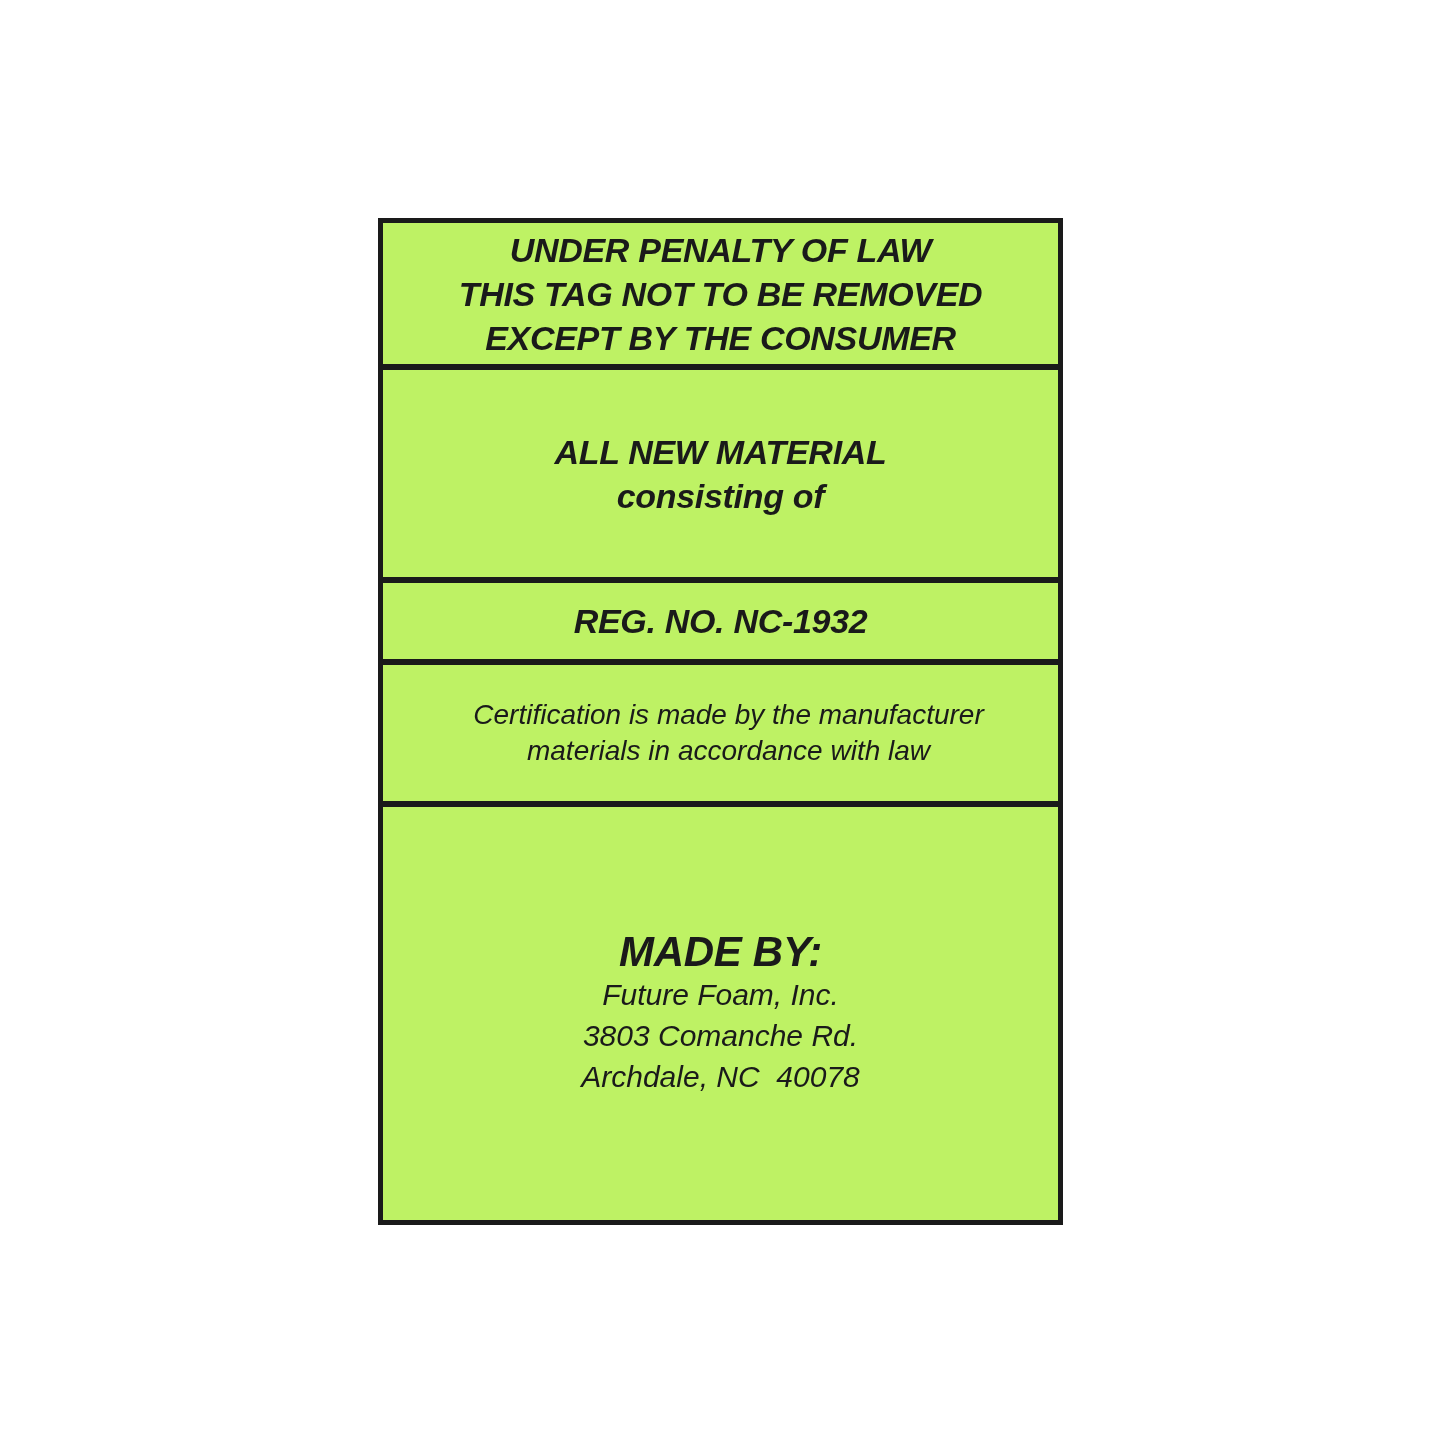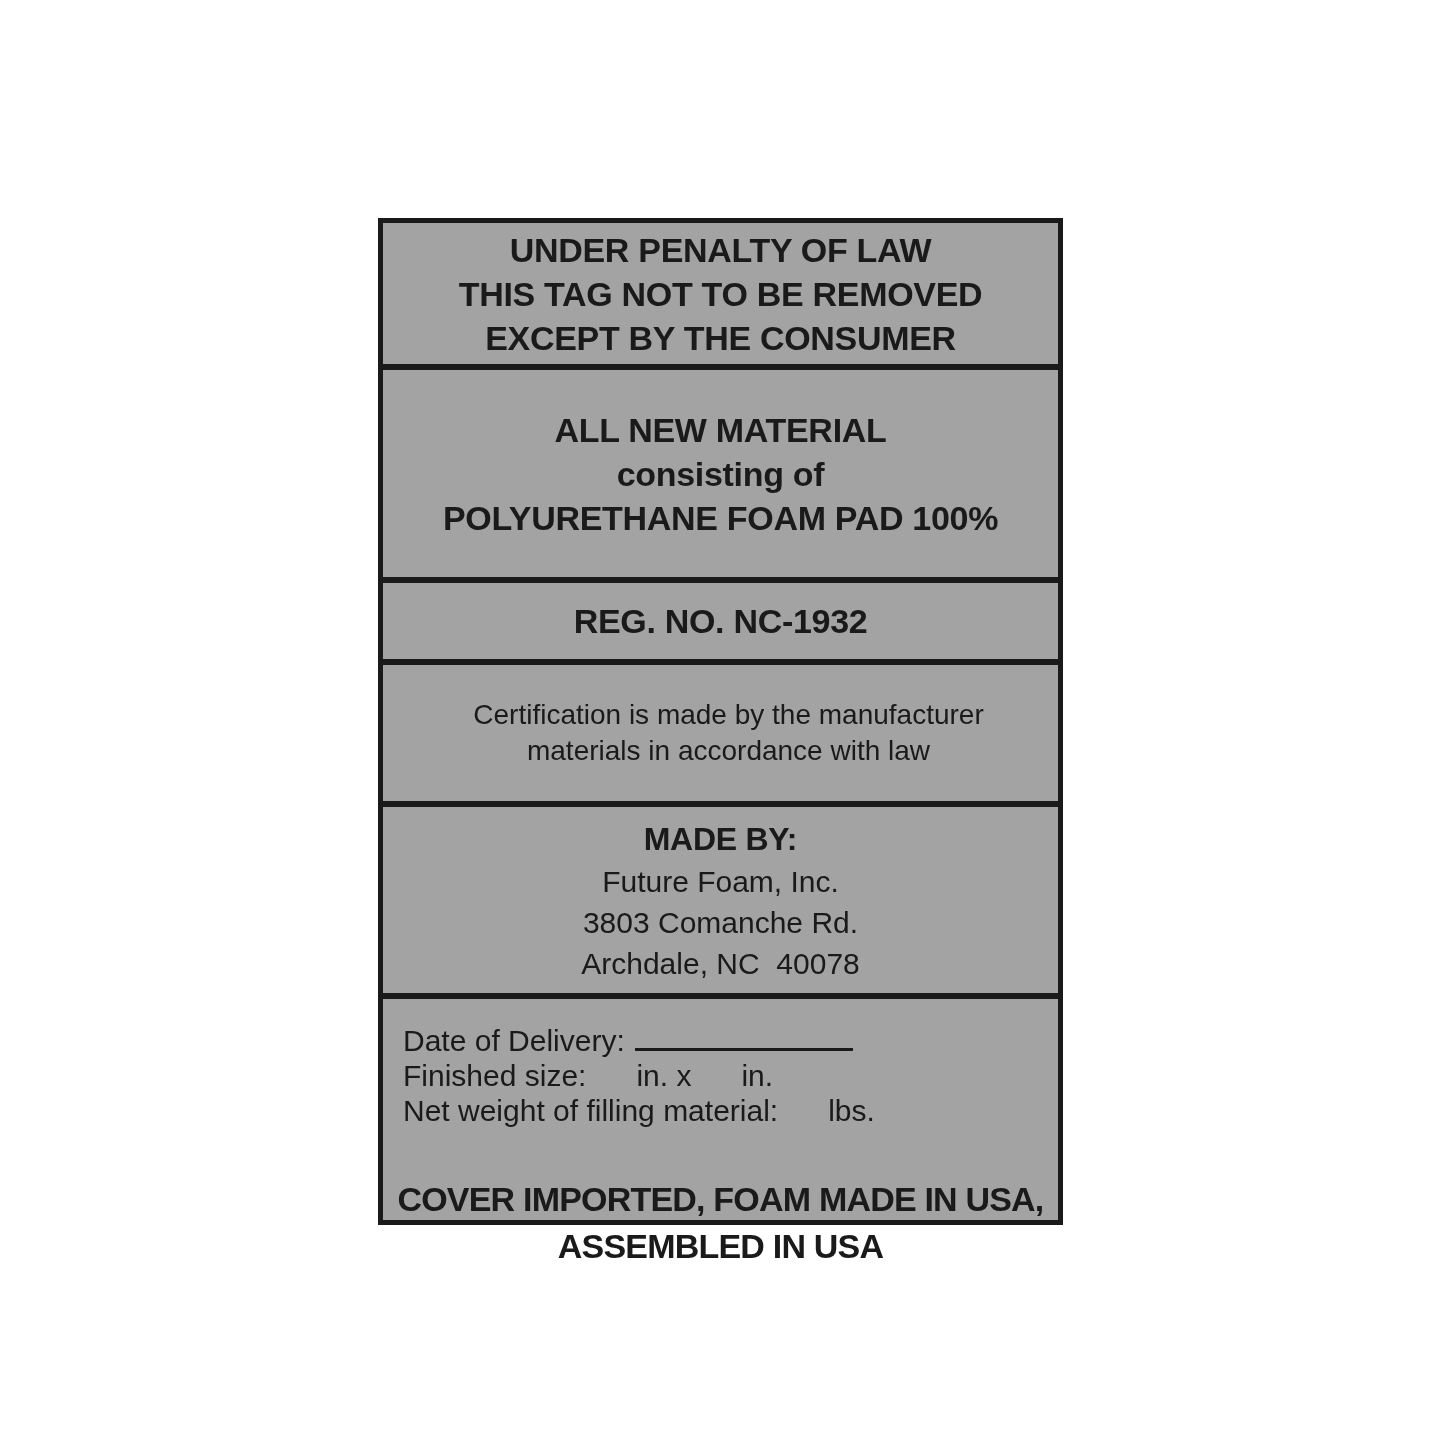--- a/index.html
+++ b/index.html
@@ -8,23 +8,24 @@
     background: #ffffff;
     font-family: "Liberation Sans", sans-serif;
     color: #1a1a1a;
     overflow: hidden;
   }
   .law-tag {
     position: absolute;
     left: 378px; top: 218px;
     width: 685px; height: 1007px;
     border: 5px solid #1a1a1a;
-    background: #a3a3a3;
+    background: #bef264;
     display: flex;
     flex-direction: column;
+    font-style: italic;
   }
   .section {
     display: flex;
     flex-direction: column;
     justify-content: center;
     text-align: center;
     border-bottom: 6px solid #1a1a1a;
     flex: 0 0 auto;
   }
   .section:last-child { border-bottom: none; flex: 1 1 auto; }
@@ -48,21 +49,21 @@
     font-weight: bold;
     line-height: 40px;
     letter-spacing: -0.3px;
   }
   .cert-line {
     font-size: 28px;
     line-height: 36px;
     padding-left: 16px;
   }
   .madeby-heading {
-    font-size: 32px;
+    font-size: 42px;
     font-weight: bold;
     line-height: 44px;
     letter-spacing: -0.3px;
   }
   .address-line {
     font-size: 30px;
     line-height: 41px;
     white-space: pre;
   }
   .detail-line {
@@ -99,42 +100,32 @@
 
   <div class="section sec-penalty">
     <div class="bold-line">UNDER PENALTY OF LAW</div>
     <div class="bold-line">THIS TAG NOT TO BE REMOVED</div>
     <div class="bold-line">EXCEPT BY THE CONSUMER</div>
   </div>
 
   <div class="section sec-material">
     <div class="bold-line">ALL NEW MATERIAL</div>
     <div class="bold-line">consisting of</div>
-    <div class="bold-line">POLYURETHANE FOAM PAD 100%</div>
   </div>
 
   <div class="section sec-reg">
     <div class="reg-line">REG. NO. NC-1932</div>
   </div>
 
   <div class="section sec-cert">
     <div class="cert-line">Certification is made by the manufacturer</div>
     <div class="cert-line">materials in accordance with law</div>
   </div>
 
   <div class="section sec-madeby">
     <div class="madeby-heading">MADE BY:</div>
     <div class="address-line">Future Foam, Inc.</div>
     <div class="address-line">3803 Comanche Rd.</div>
     <div class="address-line">Archdale, NC  40078</div>
   </div>
 
-  <div class="section sec-details">
-    <div class="detail-line"><span>Date of Delivery:</span><span class="blank-rule"></span></div>
-    <div class="detail-line">Finished size:      in. x      in.</div>
-    <div class="detail-line">Net weight of filling material:      lbs.</div>
-    <div class="origin-block">
-      <div class="origin-line">COVER IMPORTED, FOAM MADE IN USA,</div>
-      <div class="origin-line">ASSEMBLED IN USA</div>
-    </div>
-  </div>
 
 </div>
 
 </body></html>

